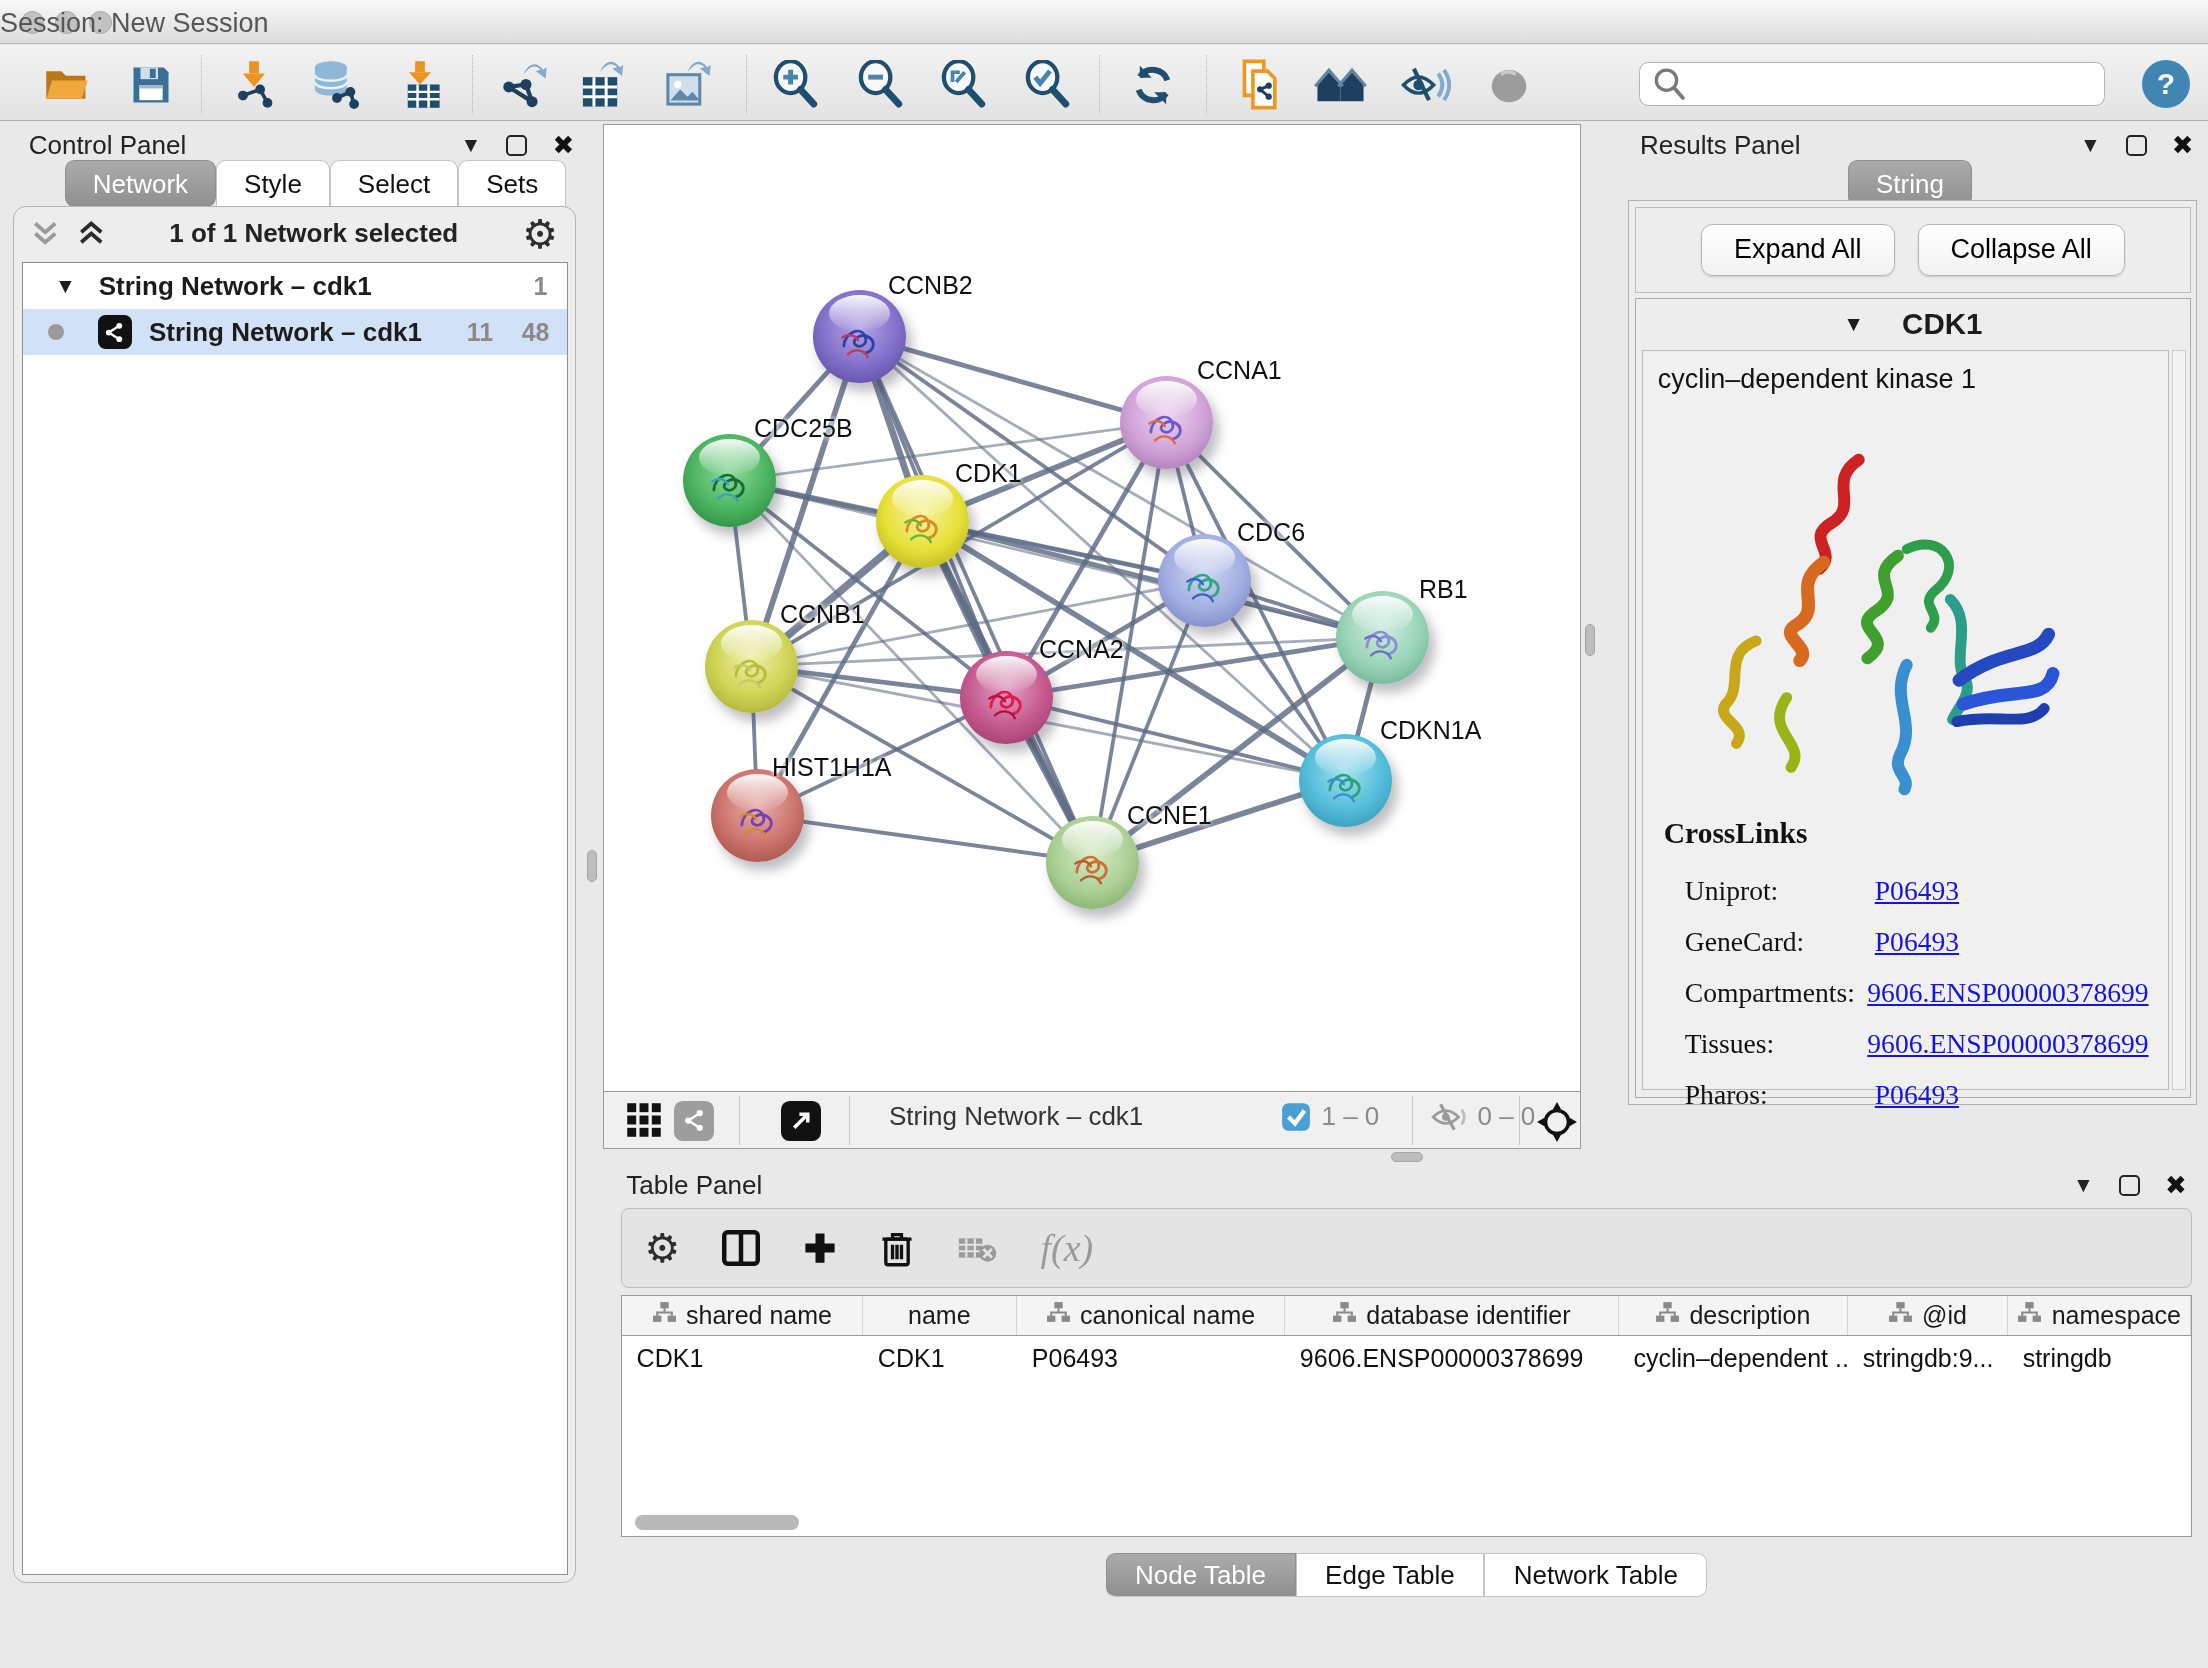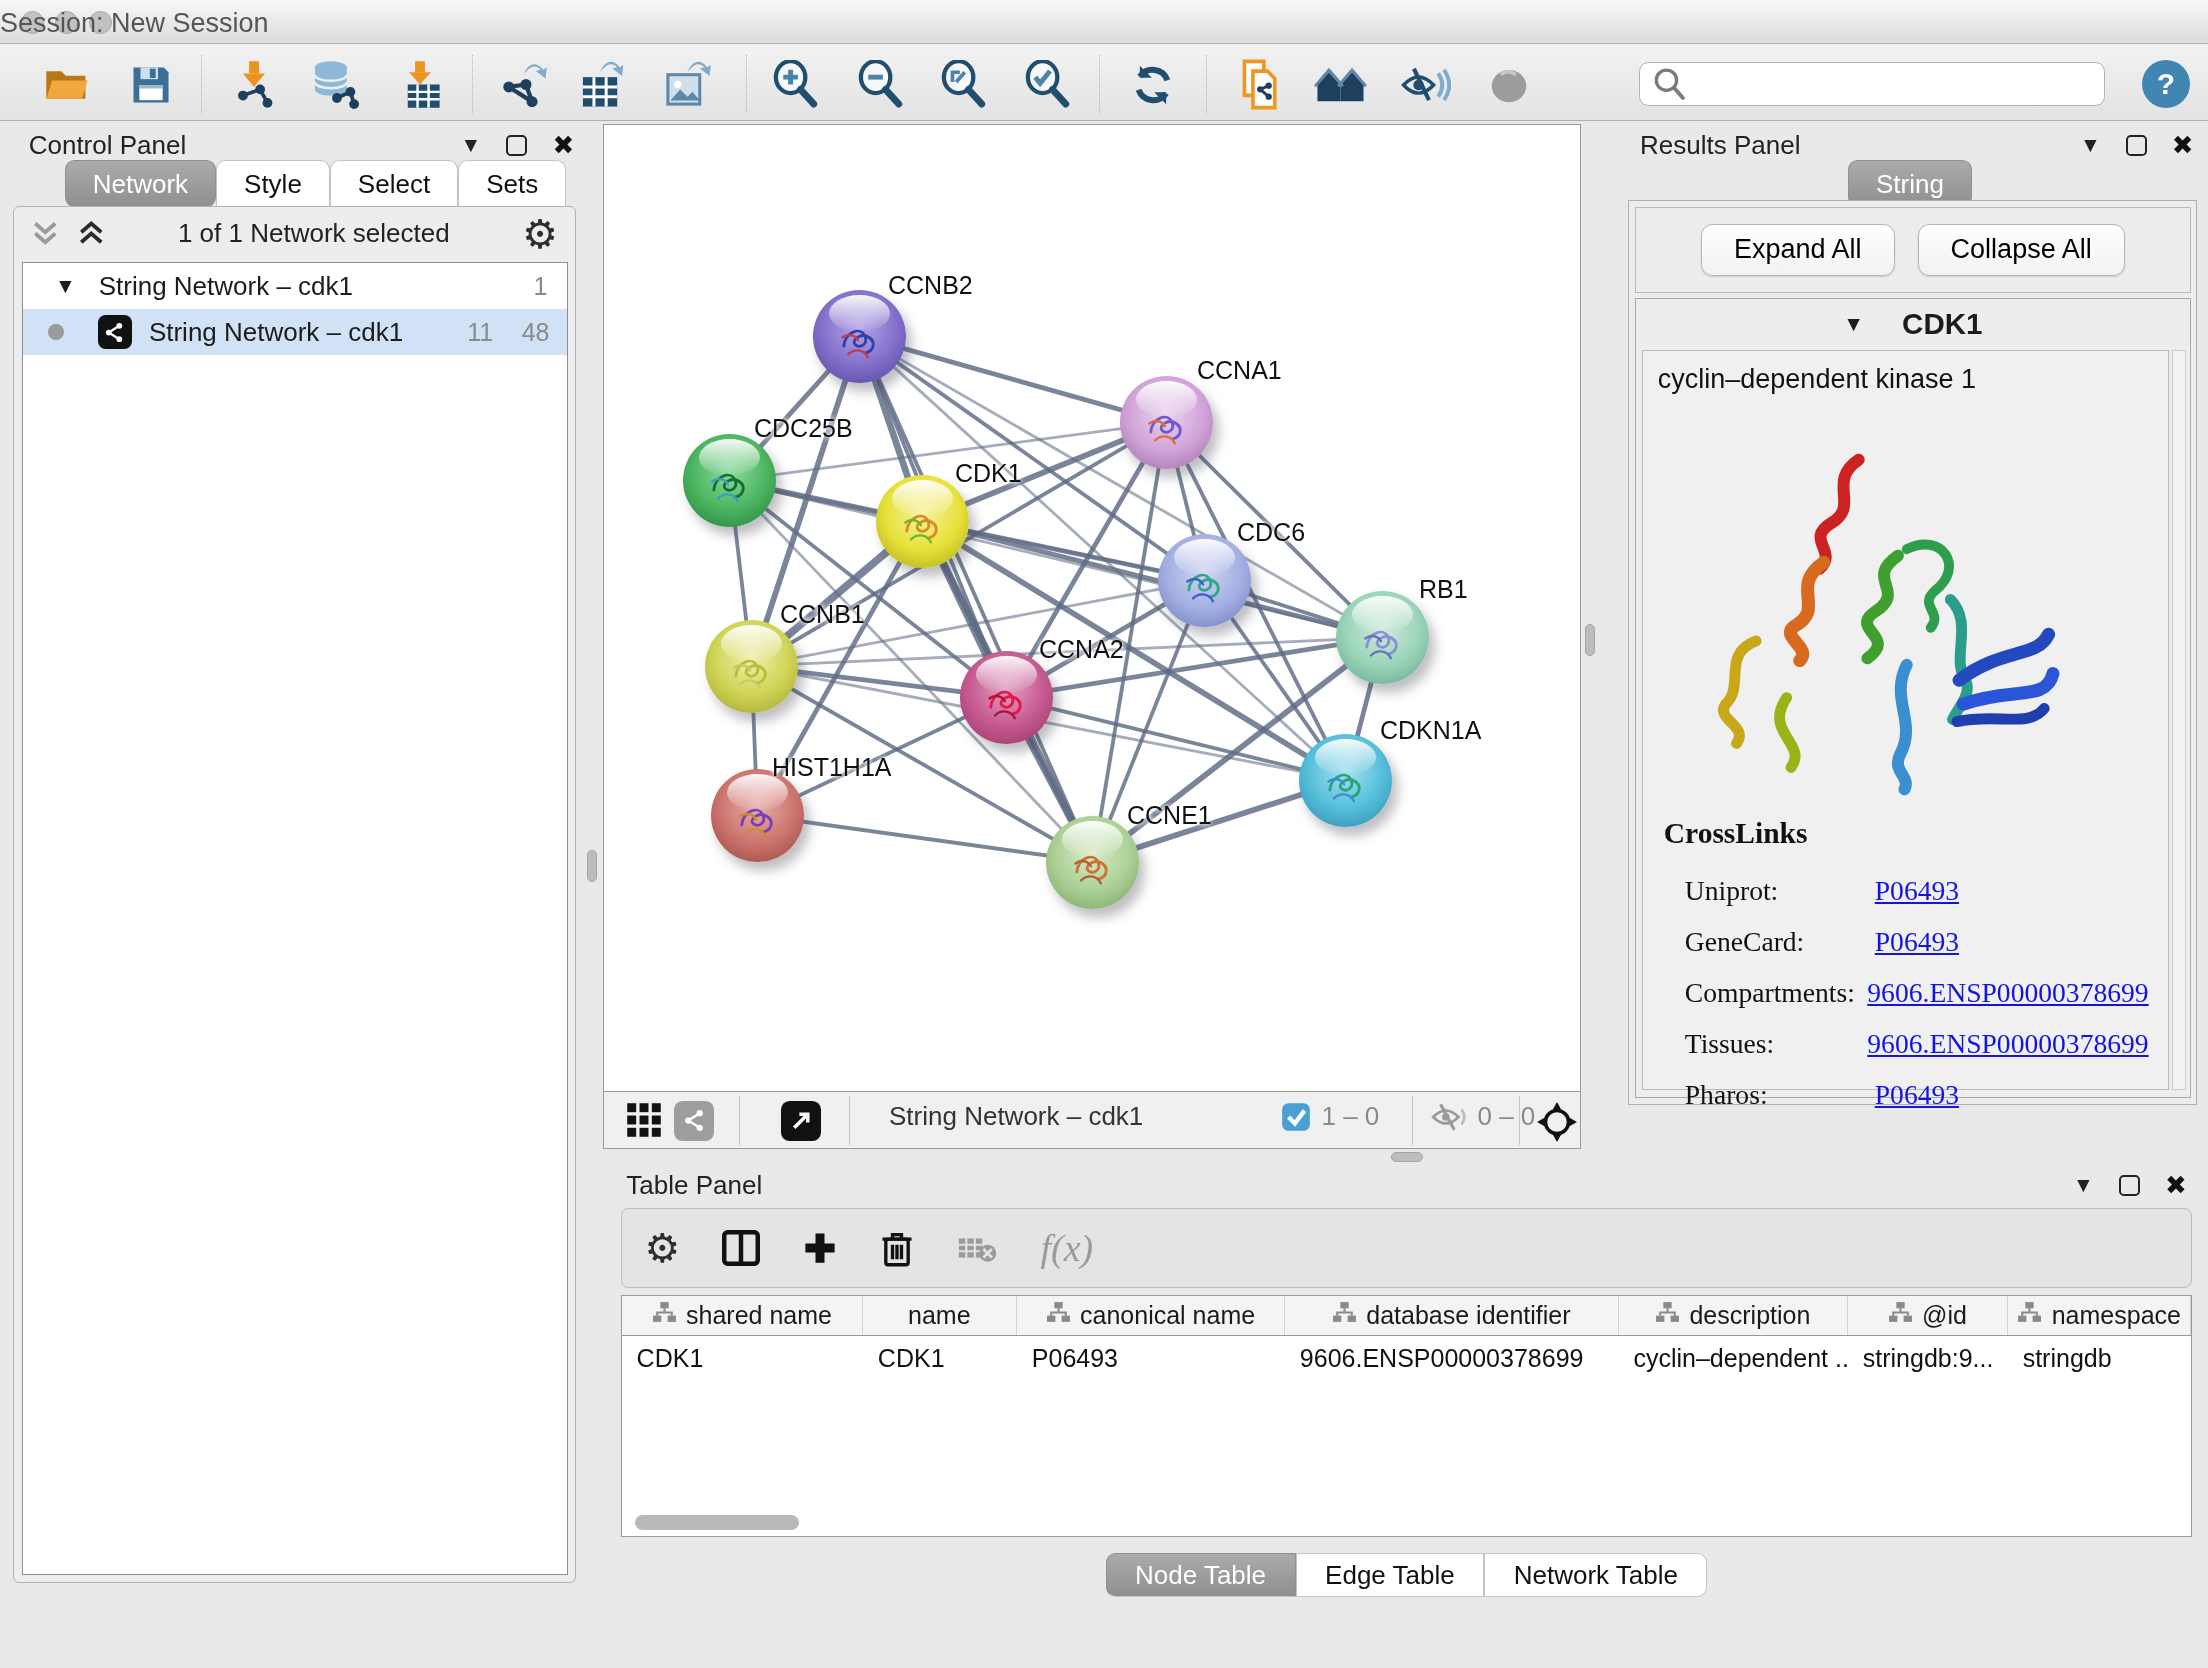--- a/index.html
+++ b/index.html
@@ -33,21 +33,21 @@
   .pt-caret{font-size:21px;color:#222;}
   .pt-box{width:21px;height:21px;border:2.9px solid #222;border-radius:4.8px;}
   .pt-x{font-size:26px;color:#111;font-weight:bold;}
   .jtab{background:#fff;border:1px solid #c4c4c4;border-bottom:none;color:#111;
     font-size:26px;padding:7.6px 27px;border-radius:9.5px 9.5px 0 0;}
   .jtab.sel{background:linear-gradient(#ababab,#8f8f8f);color:#fff;border-color:#8f8f8f;border-radius:9.5px;}
   
   .control-panel{position:absolute;left:5.7px;top:126px;width:578px;height:1459px;}
   .cp-tabs{position:absolute;left:59px;top:34px;display:flex;}
   .cp-box{position:absolute;left:7.6px;right:7.6px;top:80px;bottom:1.9px;background:#ededed;
-    border:1px solid #b3b3b3;border-radius:6px;}
+    border:1px solid #b3b3b3;border-radius:13px;font-weight:bold;}
   .cp-toolbar{position:absolute;left:0;right:0;top:0;height:53px;display:flex;
     align-items:center;padding:0 17px;gap:17px;}
   .cp-summary{flex:1;text-align:center;font-size:26px;color:#222;}
   .cp-list{position:absolute;left:7.6px;right:7.6px;top:55px;bottom:7.6px;background:#fff;
     border:1px solid #8f8f8f;}
   .tree-row{position:relative;height:46px;display:flex;align-items:center;font-size:26px;}
   .tree-row.sel{background:#d2e2f6;}
   .tree-count{color:#8a8a8a;font-size:25px;}
   .share-badge{width:34px;height:34px;border-radius:7.6px;background:#111;display:flex;
     align-items:center;justify-content:center;}

